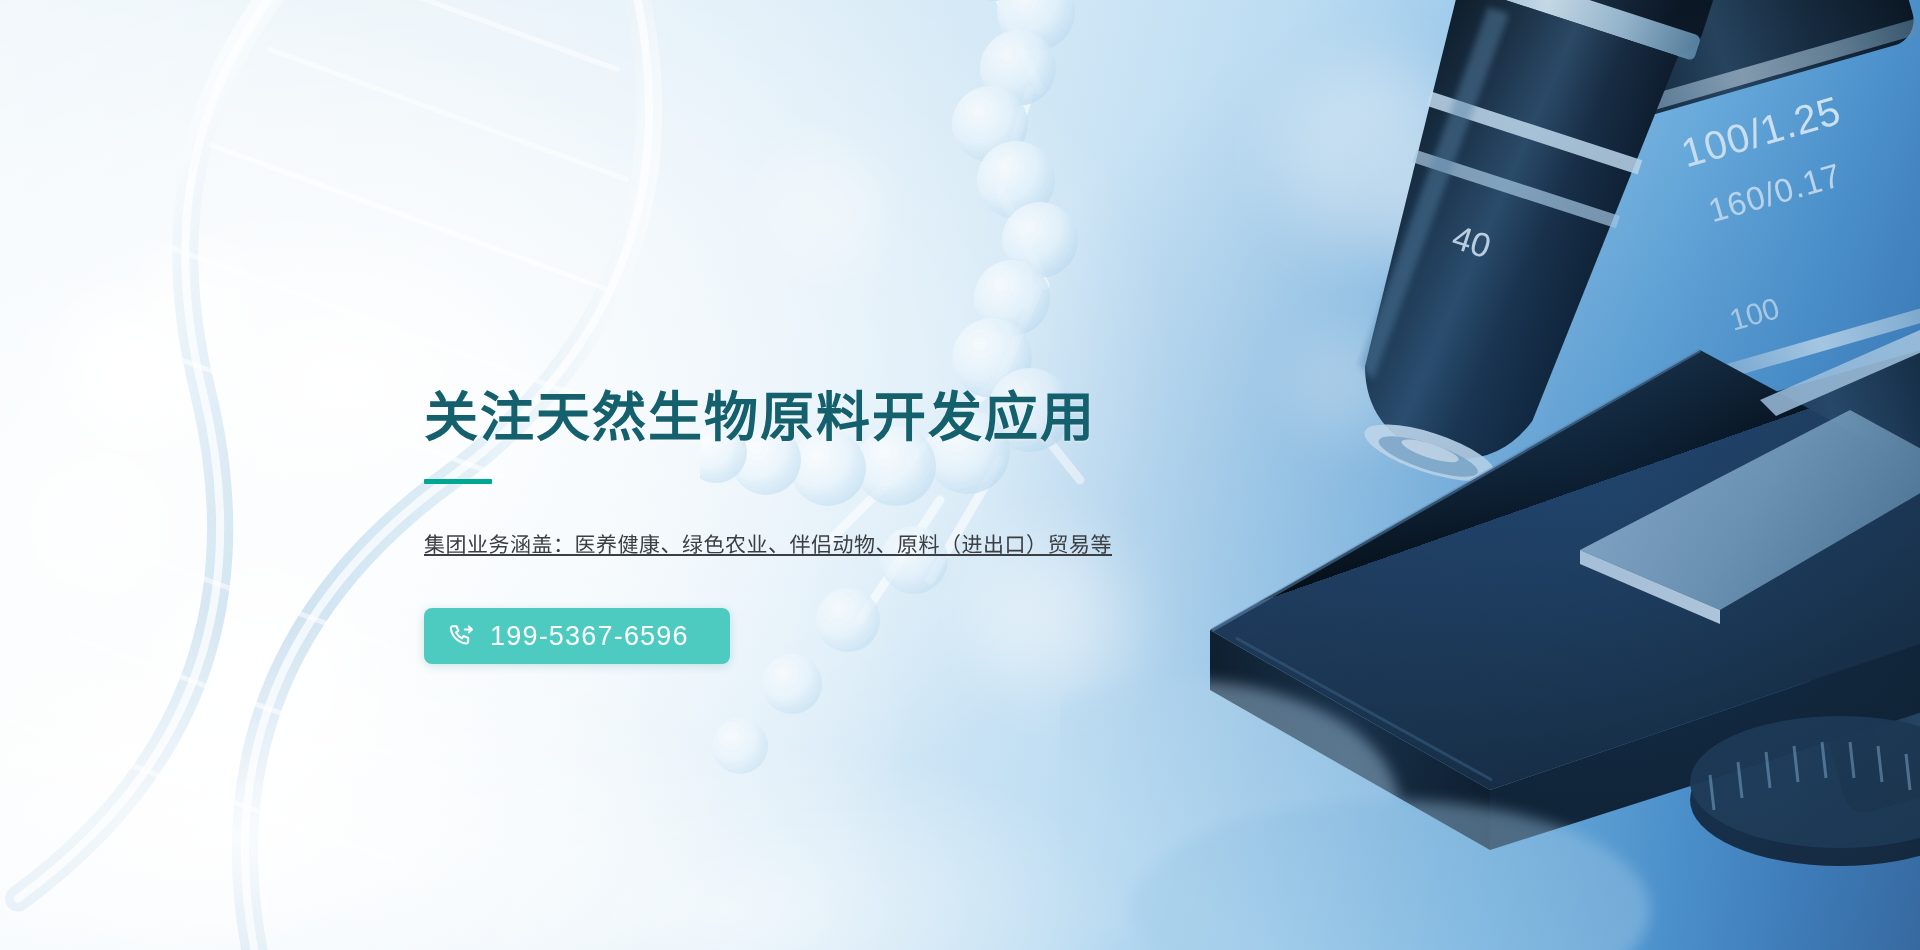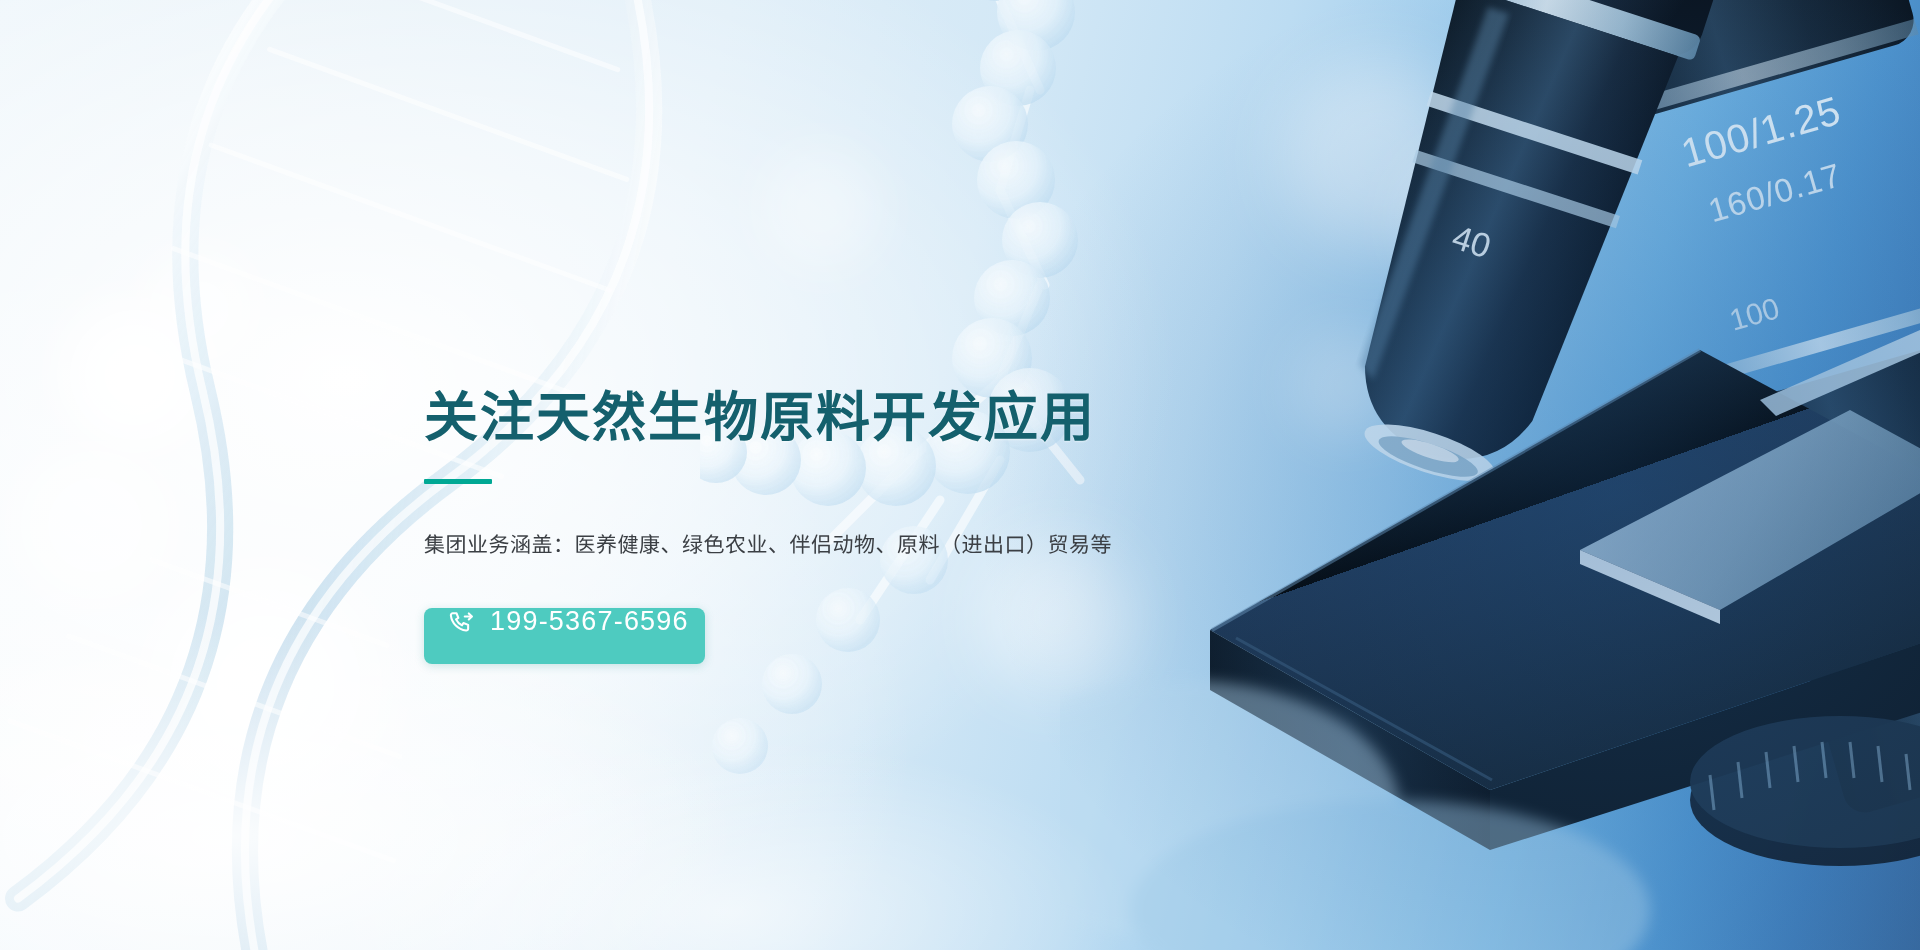--- a/index.html
+++ b/index.html
@@ -102,29 +102,31 @@
     background: #00a894;
     border-radius: 1px;
   }
 
   .lede {
     margin-top: 40px;
     font-size: 21px;
     line-height: 2.0;
     color: #3b3f44;
     letter-spacing: .5px;
+    text-decoration: underline;
   }
   .lede .lede-line { display: block; white-space: nowrap; }
 
   .cta {
     margin-top: 42px;
     display: inline-flex;
+    align-items: center;
     gap: 14px;
     height: 56px;
-    padding: 0 16px 0 22px;
+    padding: 0 41px 0 22px;
     background: #4ecbc0;
     border: none;
     border-radius: 8px;
     color: #ffffff;
     font-size: 27px;
     font-weight: 400;
     letter-spacing: 1.2px;
     cursor: pointer;
     box-shadow: 0 2px 10px rgba(40,150,140,0.22);
   }

